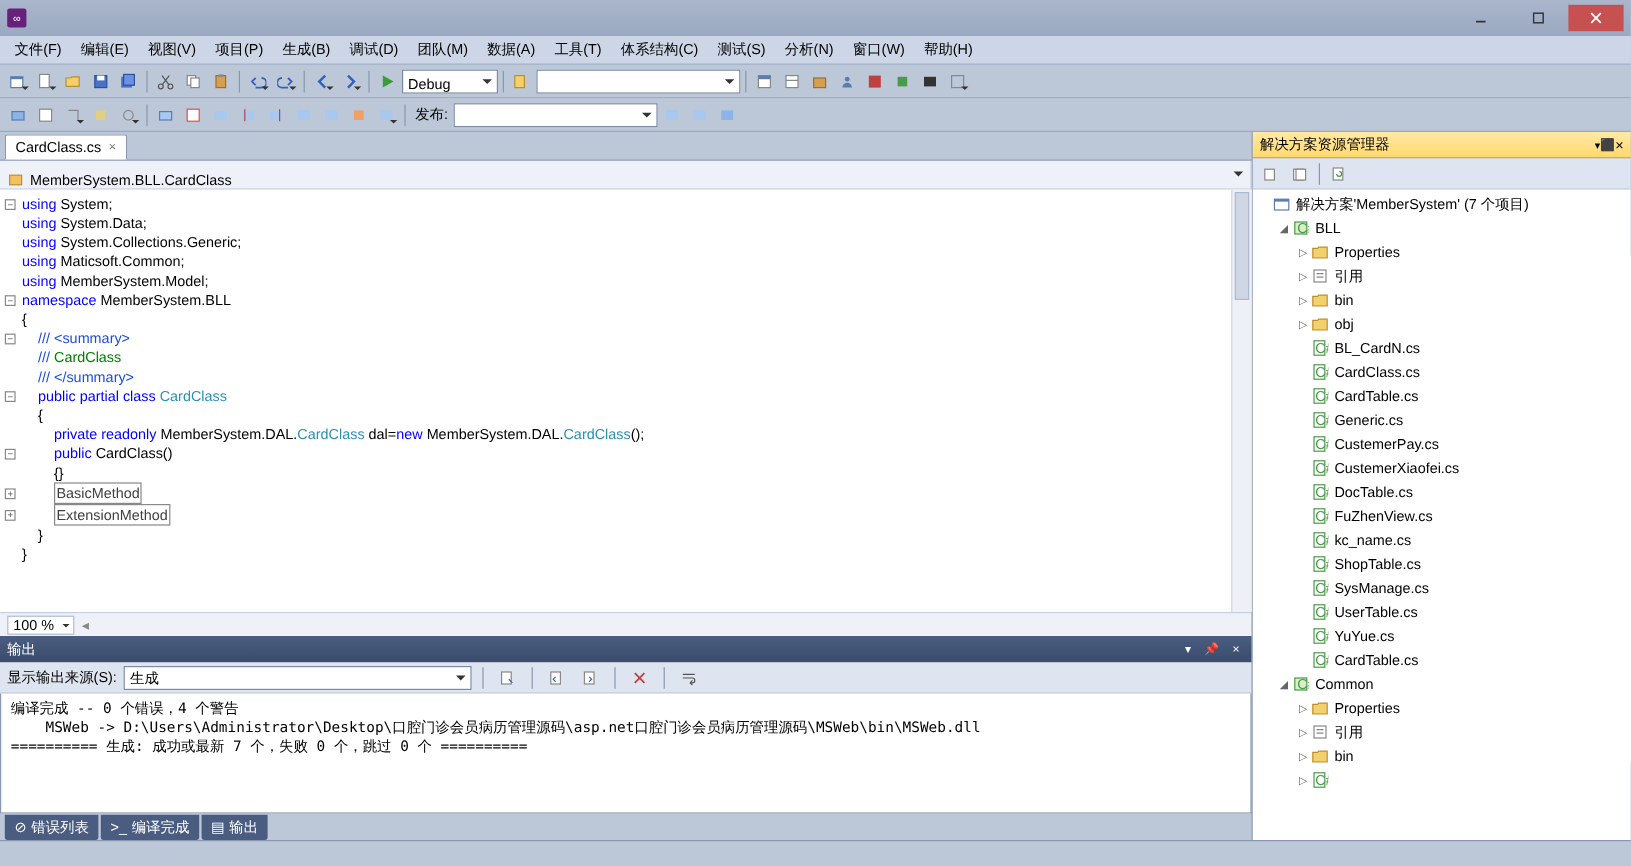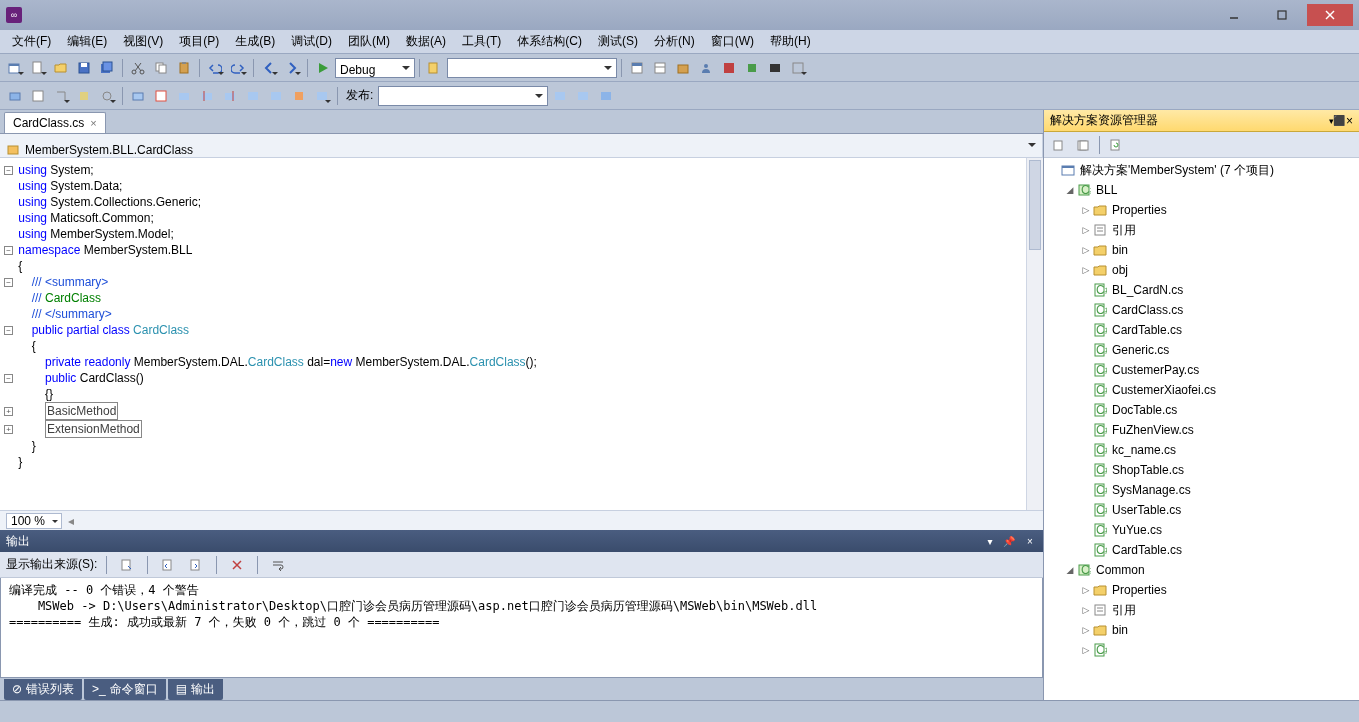--- a/index.html
+++ b/index.html
@@ -358,20 +358,23 @@
     <div class="outputpanel">
       <div class="panelhdr">
         <span>输出</span>
         <div class="spacer"></div>
         <div class="pbtn">▾</div>
         <div class="pbtn">📌</div>
         <div class="pbtn">×</div>
       </div>
       <div class="outtoolbar">
         <span>显示输出来源(S):</span>
+        <div class="tselect" style="min-width:290px">
+            <span>生成</span>
+          </div>
         <div class="tsep"></div>
         <div class="tbtn">
             <svg viewBox="0 0 14 14">
               <rect x="2" y="2" width="8" height="10" fill="#fff" stroke="#888"></rect>
               <path d="M8 8l3 3" stroke="#3060c0"></path>
             </svg>
           </div>
         <div class="tsep"></div>
         <div class="tbtn">
             <svg viewBox="0 0 14 14">
@@ -402,21 +405,21 @@
     MSWeb -&gt; D:\Users\Administrator\Desktop\口腔门诊会员病历管理源码\asp.net口腔门诊会员病历管理源码\MSWeb\bin\MSWeb.dll
 ========== 生成: 成功或最新 7 个，失败 0 个，跳过 0 个 ==========</div>
     </div>
     <div class="bottomtabs" id="btabs">
         <div class="btab">
           <span>⊘</span>
           <span>错误列表</span>
         </div>
         <div class="btab">
           <span>&gt;_</span>
-          <span>命令窗口</span>
+          <span>编译完成</span>
         </div>
         <div class="btab">
           <span>▤</span>
           <span>输出</span>
         </div>
       </div>
   </div>
 
   <div class="rightcol">
     <div class="rhdr">

